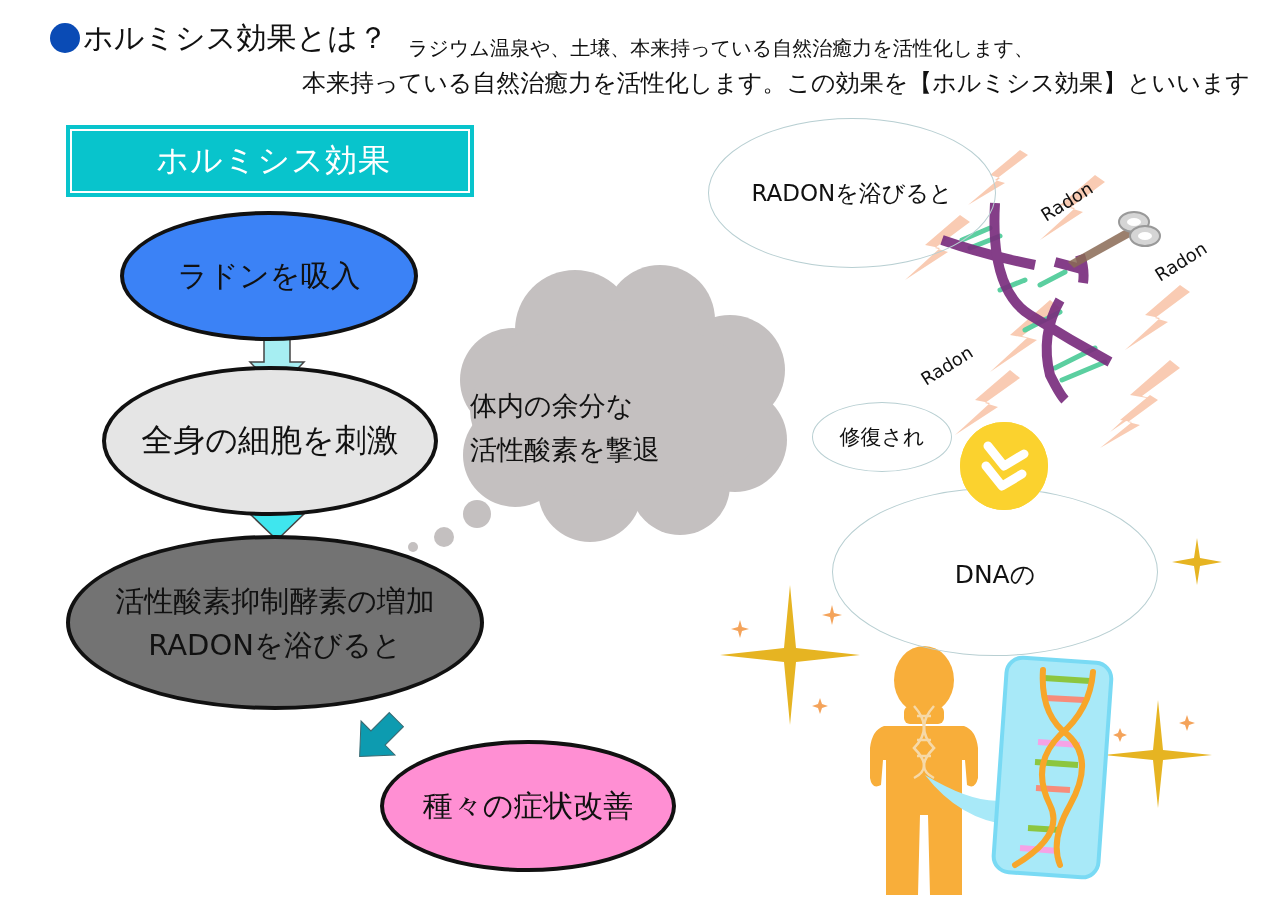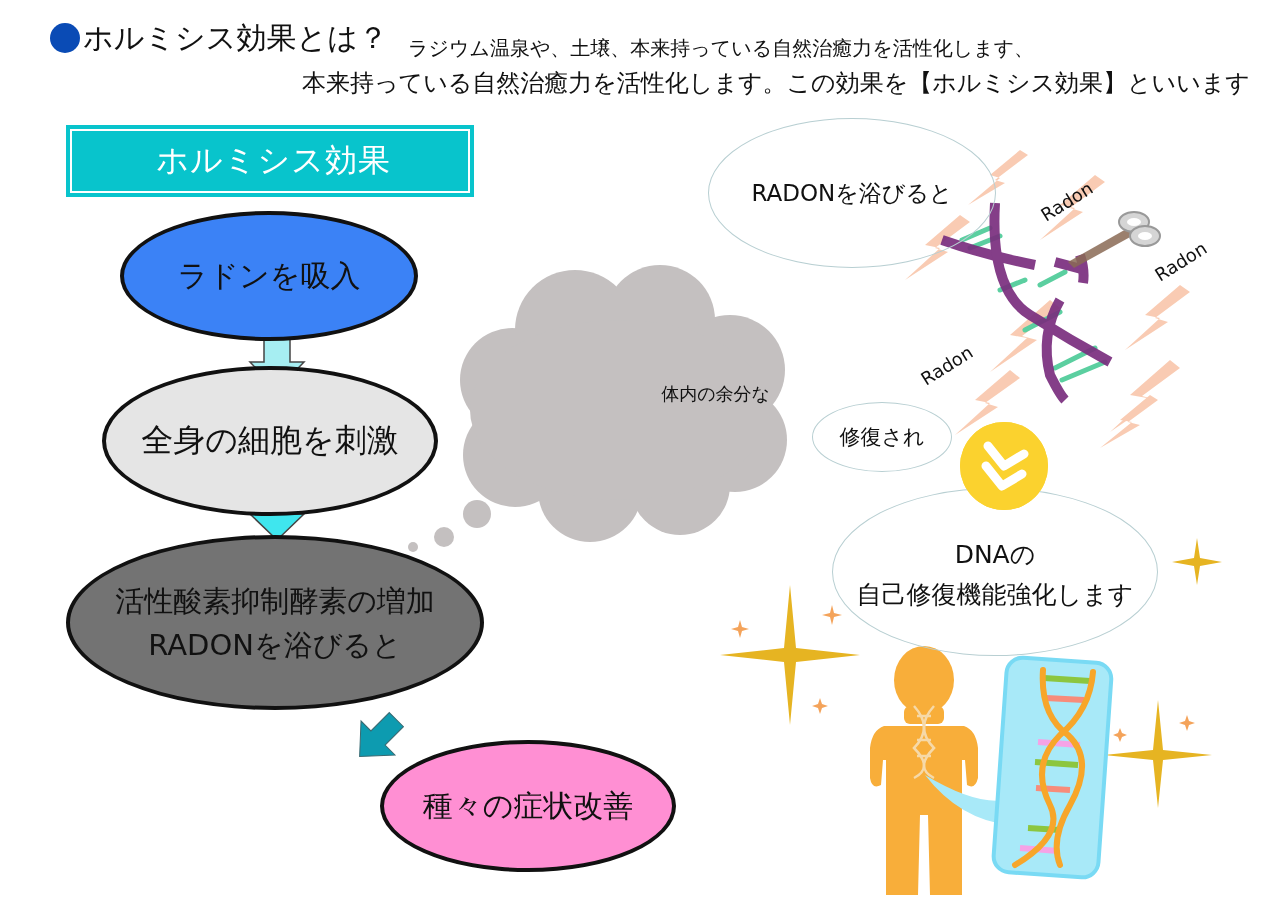--- a/index.html
+++ b/index.html
@@ -25,21 +25,21 @@
   .e2 { left:102px; top:366px; width:336px; height:150px; background:#e5e5e5; font-size:32px; }
   .e3 { left:66px; top:535px; width:418px; height:175px; background:#737373; font-size:29px; line-height:44px; }
   .e4 { left:380px; top:740px; width:296px; height:132px; background:#ff8fd3; font-size:30px; }
 
   
   .bub { border:1.5px solid #b8cfd2; border-radius:50%; box-sizing:border-box; display:flex; align-items:center; justify-content:center; text-align:center; background:#fff; }
   .b1 { left:708px; top:118px; width:288px; height:150px; font-size:23px; line-height:33px; }
   .b2 { left:812px; top:402px; width:140px; height:70px; font-size:21px; }
   .b3 { left:832px; top:488px; width:326px; height:168px; font-size:25px; line-height:40px; padding-top:6px; }
 
-  .cloud-text { left:470px; top:372px; width:300px; text-align:right; font-size:18px; line-height:44px; }
+  .cloud-text { left:470px; top:384px; width:300px; text-align:left; font-size:27px; line-height:44px; }
 
   svg { position:absolute; }
   .radon { font-family:"DejaVu Sans",sans-serif; font-size:18px; fill:#111; }
 </style>
 </head>
 <body>
 
 <div class="abs title-dot"></div>
 <div class="abs title">ホルミシス効果とは？</div>
 <div class="abs intro1">ラジウム温泉や、土壌、本来持っている自然治癒力を活性化します、</div>
@@ -184,34 +184,34 @@
     <div>活性酸素抑制酵素の増加</div>
     <div>RADONを浴びると</div>
   </div>
 </div>
 <div class="abs ell e4">
   <span>種々の症状改善</span>
 </div>
 
 <div class="abs cloud-text">
   <div>体内の余分な</div>
+  <div>活性酸素を撃退</div>
 </div>
 
 <div class="abs bub b1" style="background:transparent;">
   <div>
     <div>RADONを浴びると</div>
   </div>
 </div>
 <div class="abs bub b2">
   <span>修復され</span>
 </div>
 <div class="abs bub b3" style="background:transparent;">
   <div>
     <div>DNAの</div>
-    <div>自己修復機能強化します</div>
   </div>
 </div>
 
 <svg width="100" height="100" style="left:954px;top:416px;">
   <circle cx="50" cy="50" r="44" fill="#fbd22e"></circle>
   <polyline points="34,30 50,50 70,38" fill="none" stroke="#fff" stroke-width="9" stroke-linecap="round" stroke-linejoin="round"></polyline>
   <polyline points="32,50 48,70 68,58" fill="none" stroke="#fff" stroke-width="9" stroke-linecap="round" stroke-linejoin="round"></polyline>
 </svg>
 
 </body></html>

